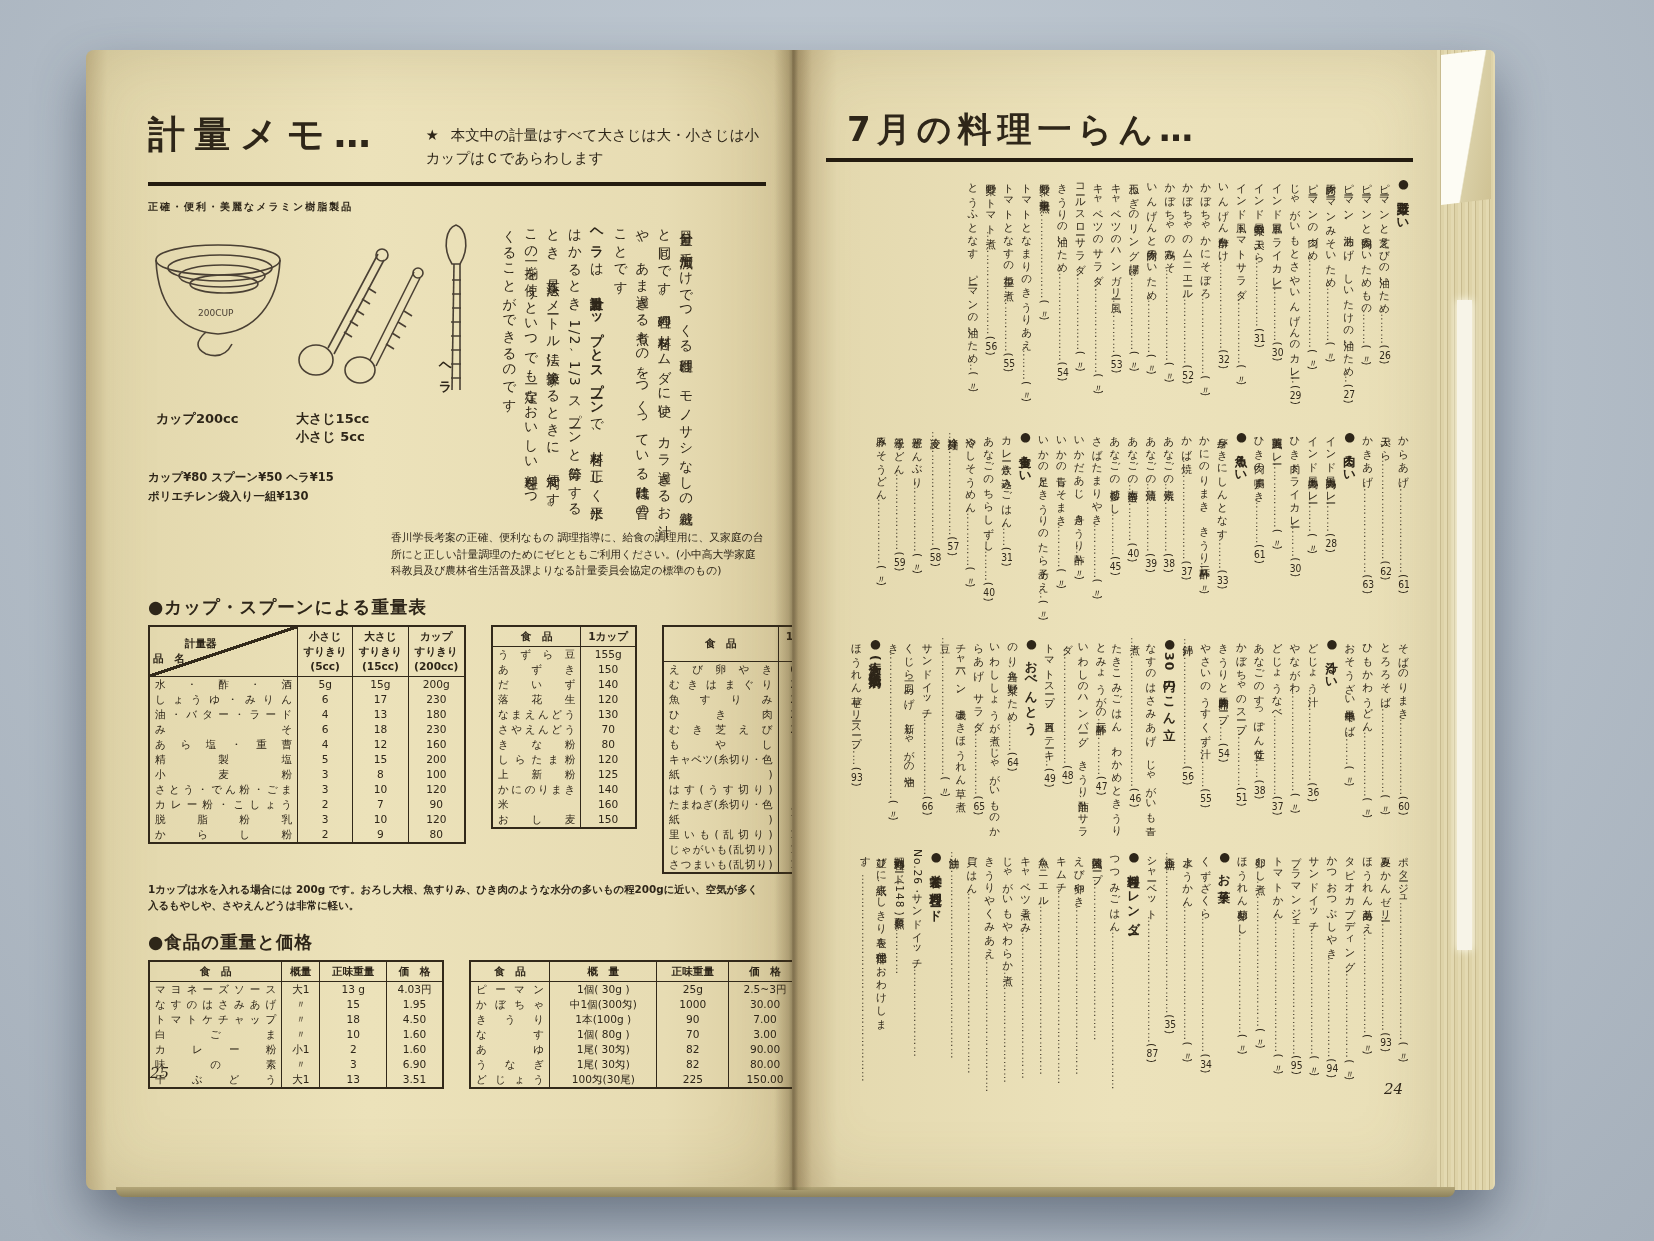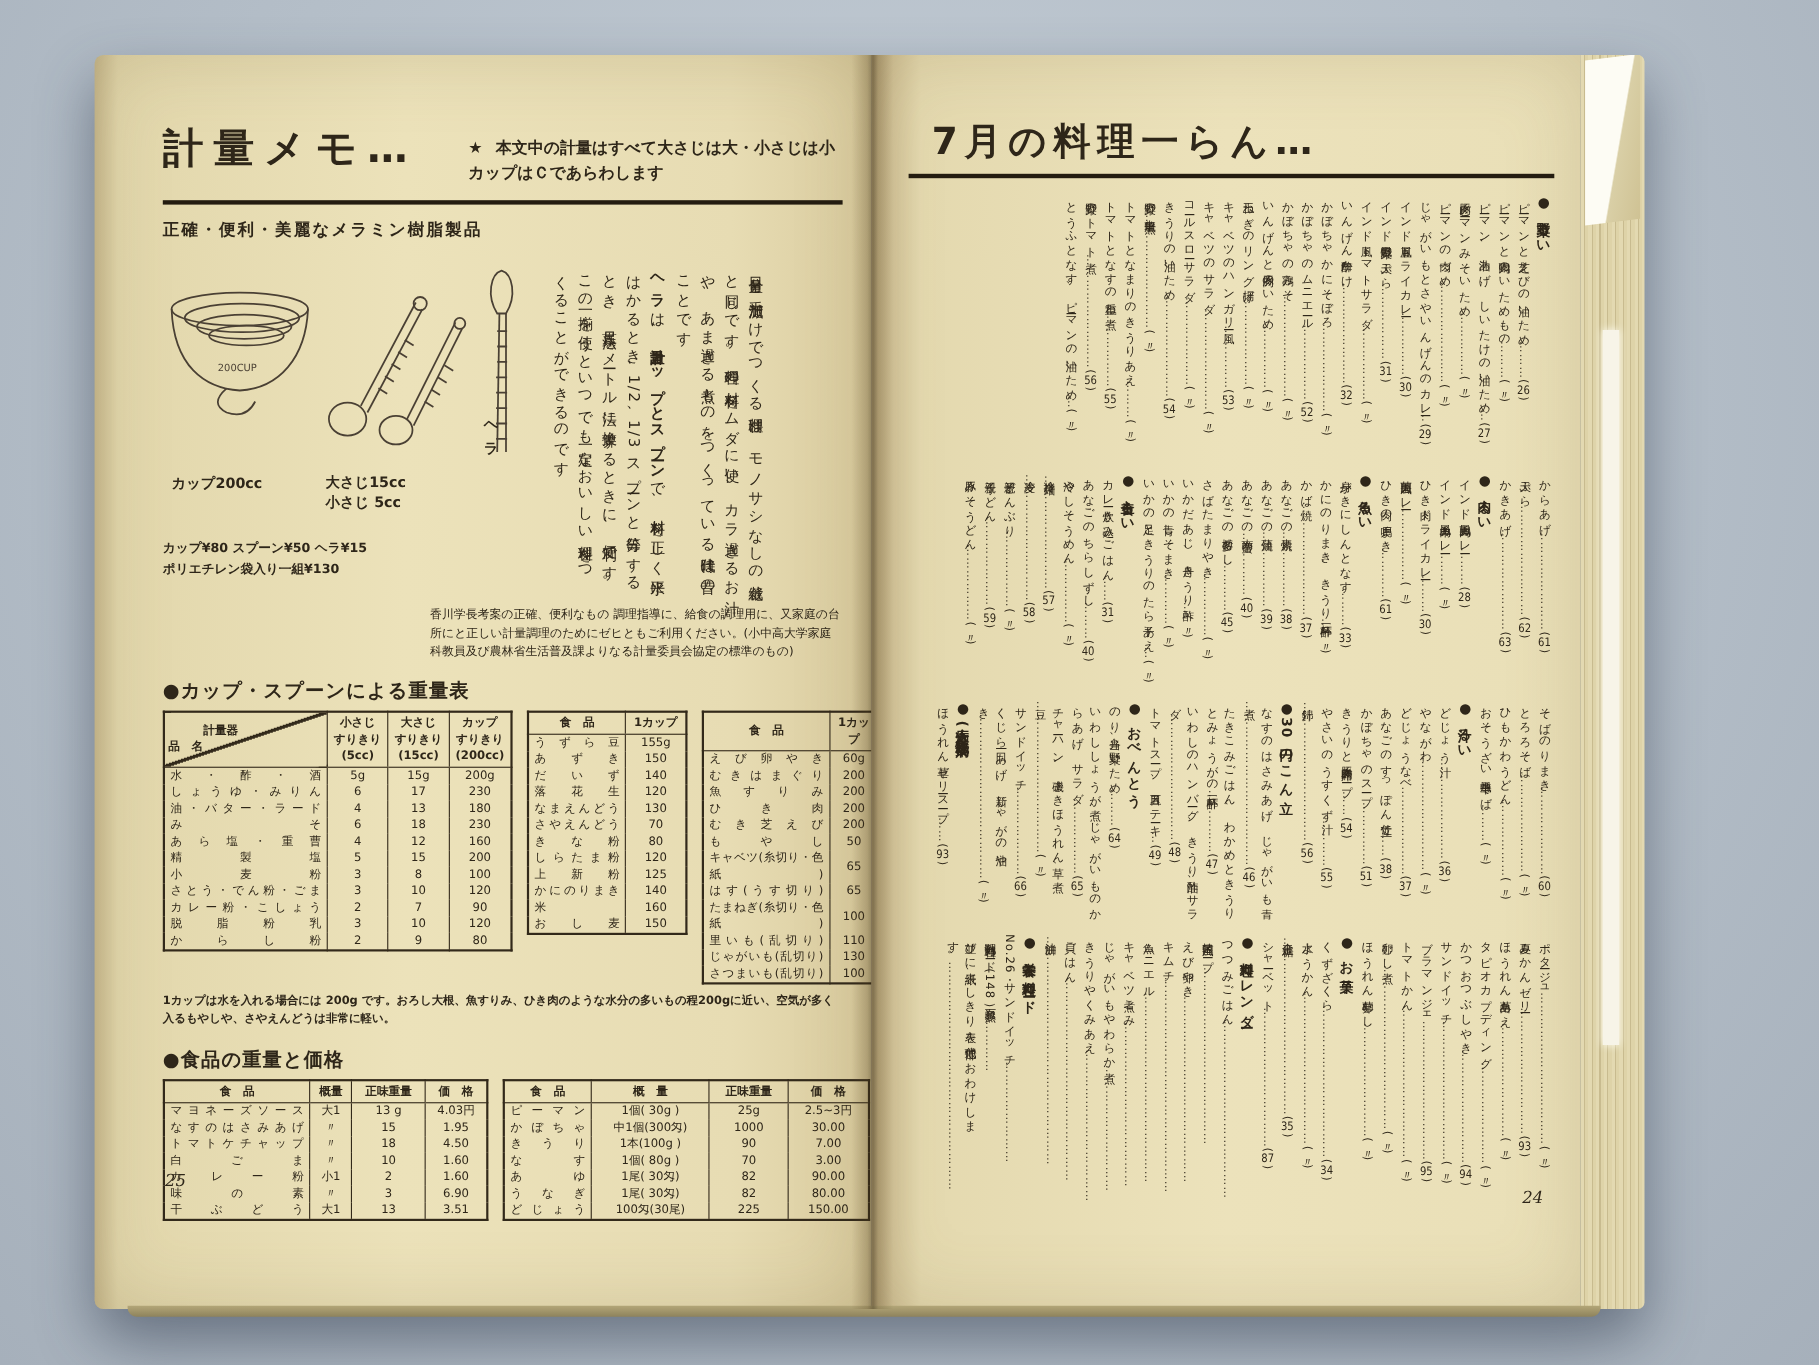--- a/index.html
+++ b/index.html
@@ -24,39 +24,39 @@
       background:linear-gradient(100deg,#fdfcf4 58%,#d9cfa6 60%,#cfc294 100%);}
   .spine{position:absolute;left:688px;top:0;width:38px;height:100%;z-index:6;pointer-events:none;
       background:linear-gradient(90deg,rgba(80,60,25,0),rgba(80,60,25,.25) 38%,rgba(45,32,10,.42) 52%,rgba(80,60,25,.22) 64%,rgba(80,60,25,0));}
   .bottom-edge{position:absolute;left:30px;right:40px;bottom:-7px;height:10px;border-radius:0 0 8px 8px;
       background:linear-gradient(#b3a678,#8e835c);}
 
   
   .lc{position:absolute;inset:0;padding:66px 26px 0 62px;}
   .lp-head{display:flex;align-items:flex-start;}
   .lp-title{font-size:37px;font-weight:bold;letter-spacing:9px;line-height:1;}
-  .lp-note{margin:8px 0 0 46px;font-size:14.5px;font-weight:bold;line-height:1.6;}
+  .lp-note{margin:8px 0 0 46px;font-size:14.5px;font-weight:normal;line-height:1.6;}
   .star{margin-right:12px;}
   .rule{height:4px;background:#241c10;margin:12px 0 14px;}
-  .prod-head{font-size:15px;font-weight:bold;letter-spacing:2px;margin:8px 0 22px;}
+  .prod-head{font-size:10px;font-weight:bold;letter-spacing:2px;margin:8px 0 6px;}
   .ill-row{display:flex;}
   .ill-left{width:348px;position:relative;flex:none;}
   svg.ill{width:330px;height:190px;display:block;}
   .ill-stroke{stroke:#4a4034;fill:none;stroke-width:1.6;}
   .ill-labels{position:relative;font-size:13px;font-weight:600;height:40px;}
   .lab-cup{position:absolute;left:8px;top:0;}
   .lab-spoons{position:absolute;left:148px;top:0;line-height:1.35;}
   .lab-hera{position:absolute;left:288px;top:-56px;writing-mode:vertical-rl;letter-spacing:3px;}
   .prices{font-size:11.5px;font-weight:bold;line-height:1.65;margin-top:18px;}
   .ill-right{flex:1;position:relative;}
   .v-intro{writing-mode:vertical-rl;height:296px;font-size:13.5px;line-height:1.62;letter-spacing:1.5px;}
   .v-intro p{margin:0 2px;}
   .caption{font-size:10.8px;line-height:1.5;font-weight:500;margin:14px 0 0 -105px;}
   .sec-title{font-size:17.5px;font-weight:bold;letter-spacing:1px;margin:16px 0 6px;}
-  .tables-row{display:flex;gap:13px;align-items:flex-start;}
+  .tables-row{display:flex;gap:25px;align-items:flex-start;}
   table{border-collapse:collapse;border:2.4px solid #32291a;}
   th,td{border-left:1.6px solid #32291a;padding:0 3px;font-size:10.6px;line-height:1.42;}
   th{border-bottom:1.8px solid #32291a;font-weight:bold;white-space:pre-line;padding:2px 3px;text-align:center;vertical-align:middle;}
   th:first-child,td:first-child{border-left:none;}
   td{text-align:center;}
   td.rowlabel{text-align:justify;text-align-last:justify;padding:0 5px;}
   .t-main table{width:318px;}
   .t-main th:first-child{width:47%;text-align:left;
       background-image:linear-gradient(to bottom right,transparent 48%,#32291a 48%,#32291a 51.5%,transparent 51.5%);}
   .t-cup1 table{width:146px;}

